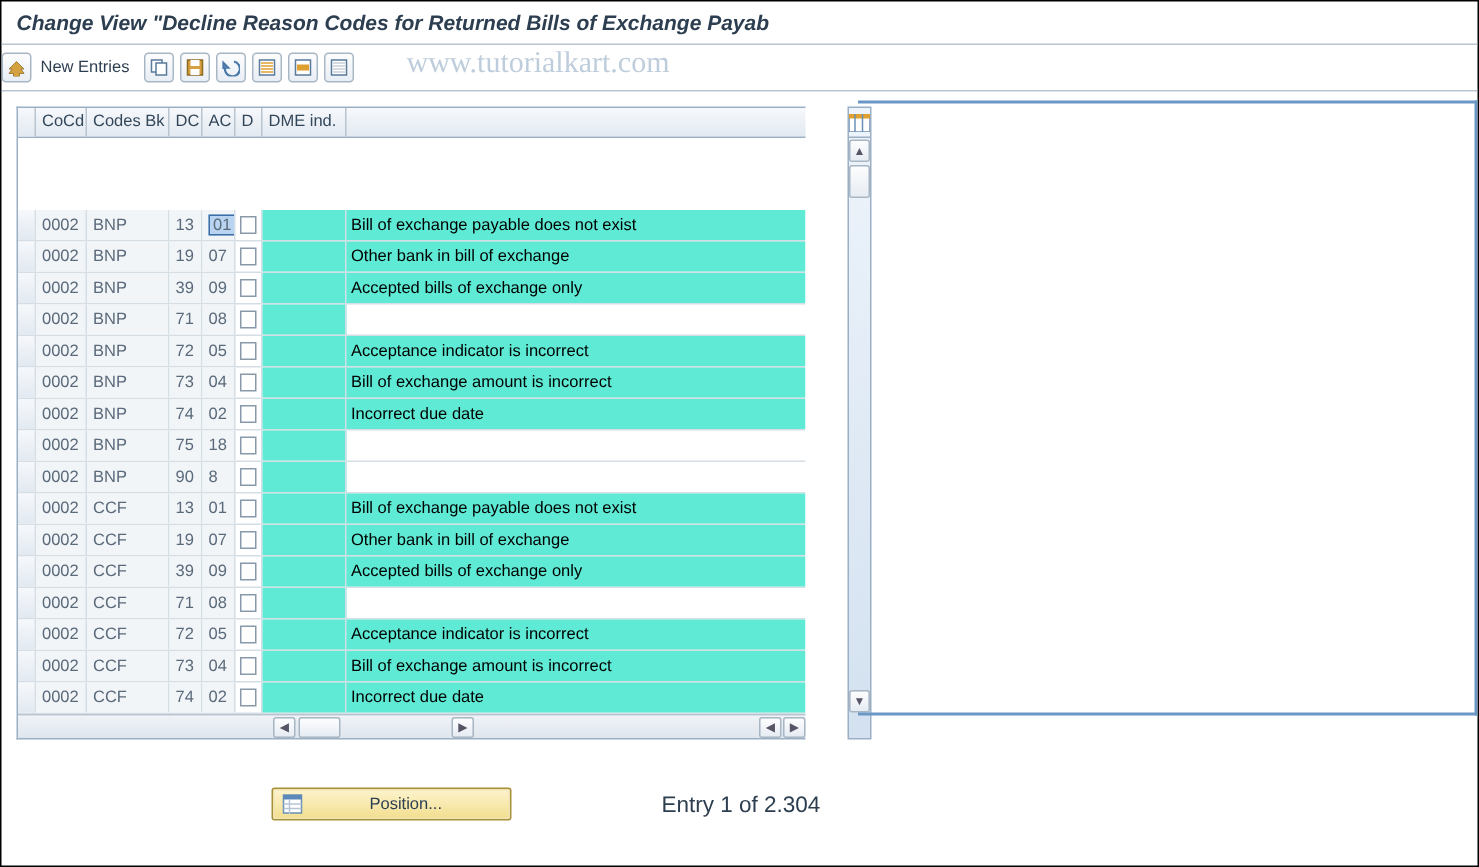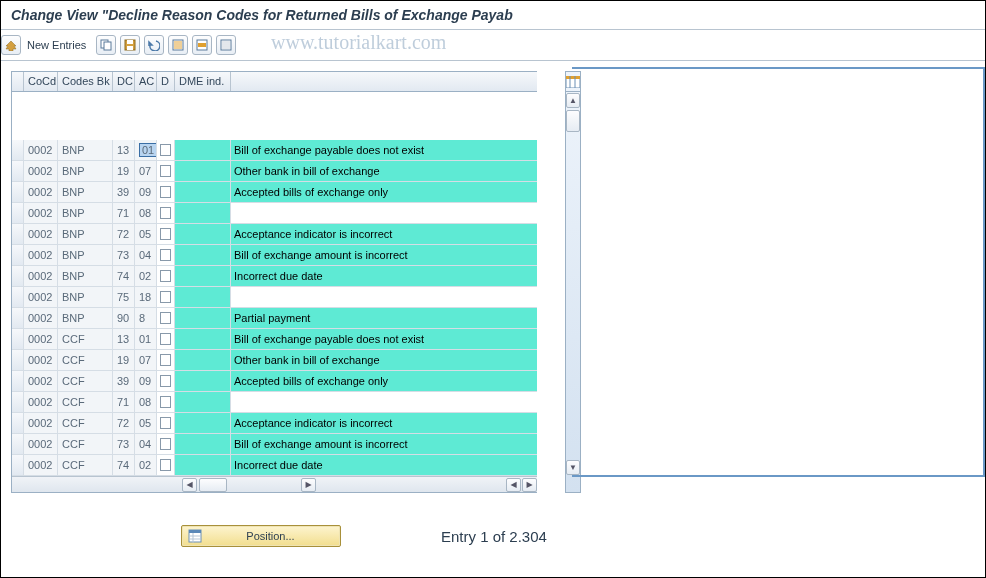--- a/index.html
+++ b/index.html
@@ -378,21 +378,20 @@
         <div class="row">
           <div class="cell c-mark"></div>
           <div class="cell c-cocd">0002</div>
           <div class="cell c-hb">BNP</div>
           <div class="cell c-dc">90</div>
           <div class="cell c-ac">8</div>
           <div class="cell c-d">
             <span class="chk"></span>
           </div>
           <div class="cell c-dme"></div>
-          <div class="cell c-rt" style="border-right:none">Partial payment</div>
         </div>
         <div class="row">
           <div class="cell c-mark"></div>
           <div class="cell c-cocd">0002</div>
           <div class="cell c-hb">CCF</div>
           <div class="cell c-dc">13</div>
           <div class="cell c-ac">01</div>
           <div class="cell c-d">
             <span class="chk"></span>
           </div>

